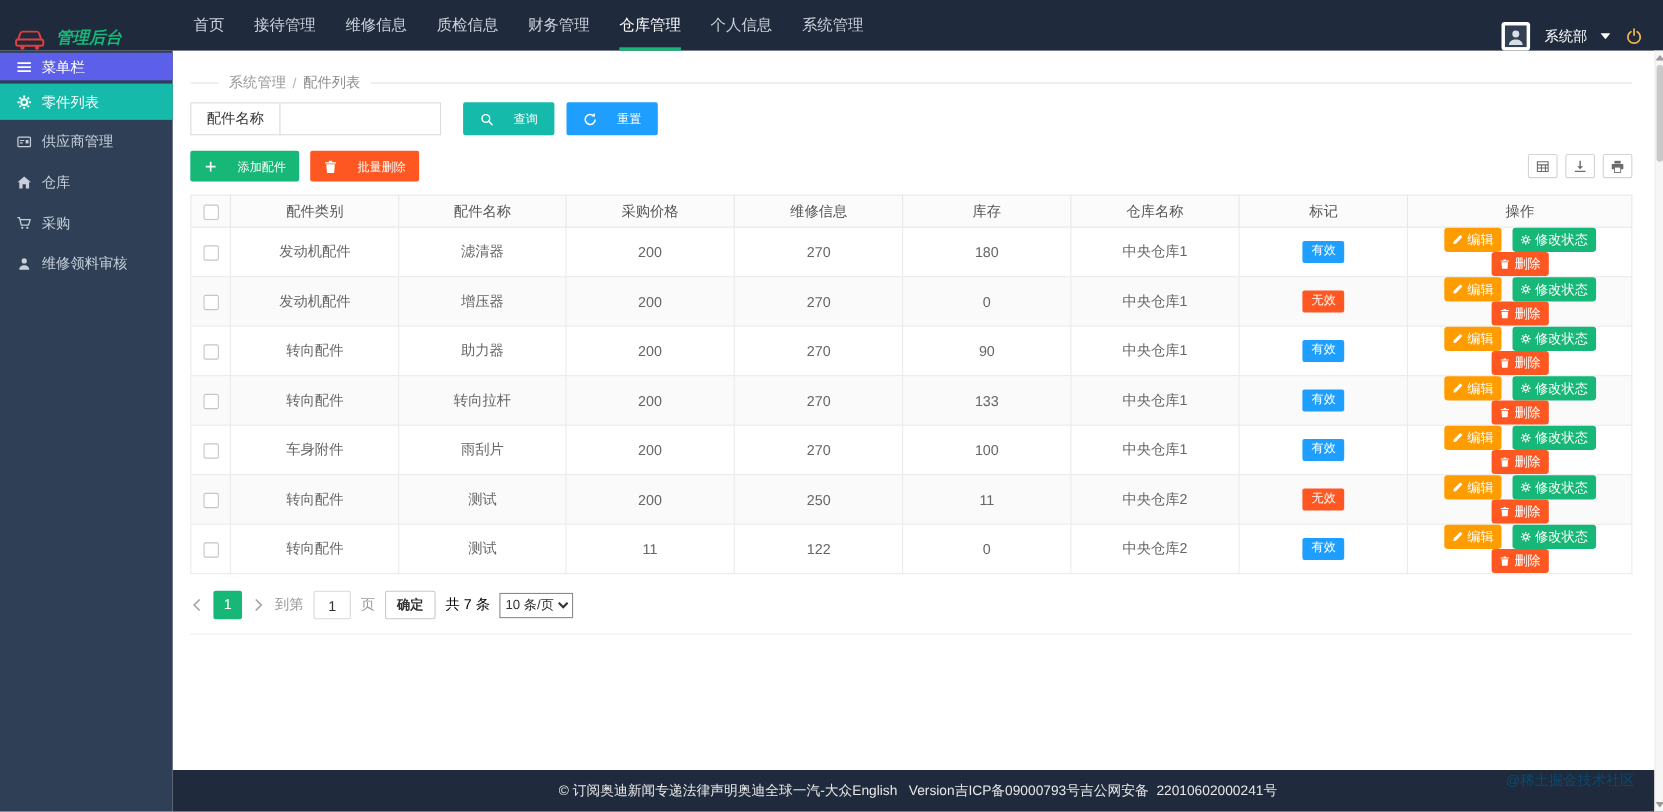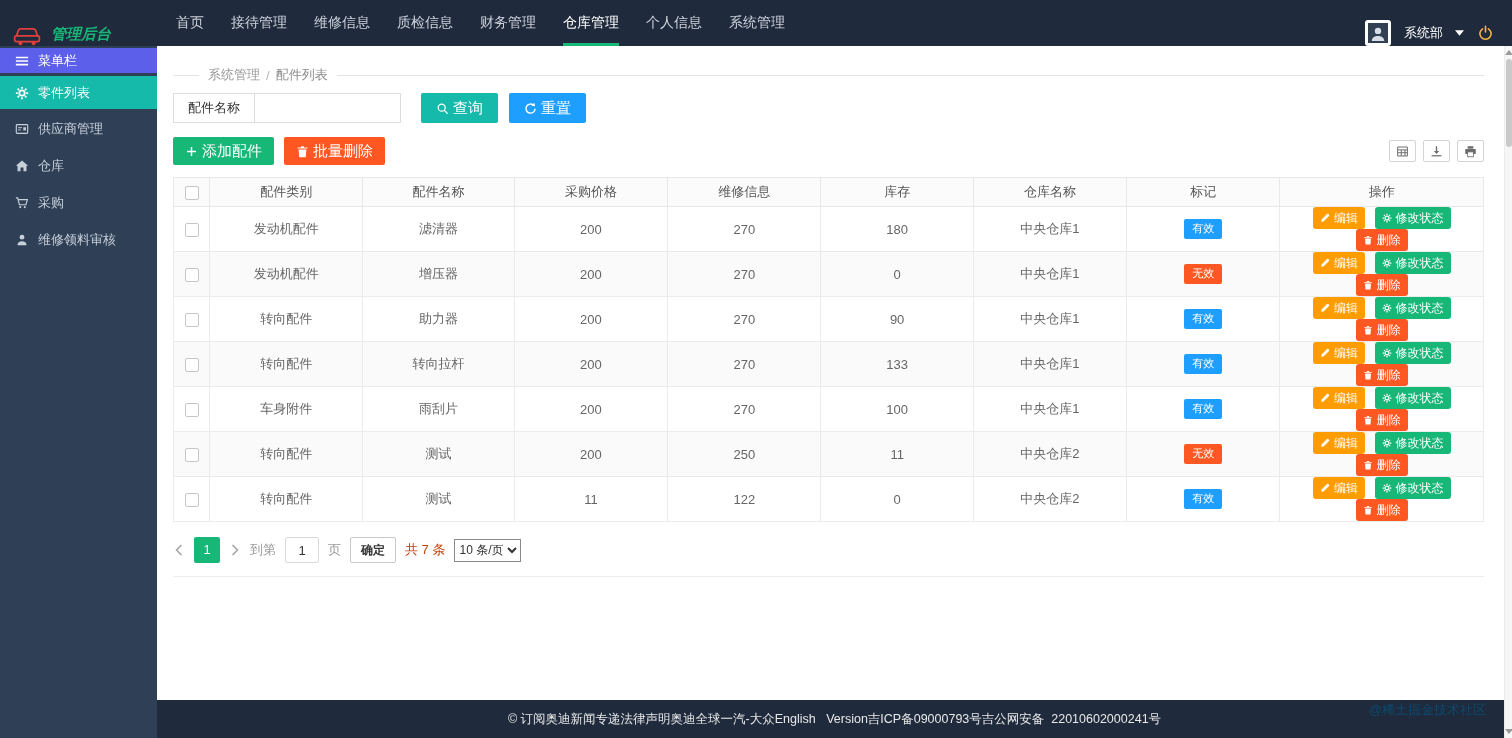--- a/index.html
+++ b/index.html
@@ -44,21 +44,21 @@
 
   .filter-row{display:flex;align-items:center;margin-top:9px}
   .input-group{display:flex}
   .input-group.ml22{margin-left:22px}
   .fl-label{height:30px;line-height:28px;min-width:82px;text-align:center;padding:0 14px;border:1px solid #dcdcdc;background:#fff;font-size:13px;color:#333;white-space:nowrap}
   .fl-input{height:30px;width:147px;border:1px solid #dcdcdc;margin-left:-1px;padding:0 8px;font-size:13px;outline:none;color:#333}
   .fl-select{height:30px;width:152px;border:1px solid #dcdcdc;margin-left:-1px;display:flex;align-items:center;justify-content:space-between;padding:0 9px;cursor:pointer;background:#fff}
   .placeholder{color:#b9b9b9;font-size:13px}
   .sel-caret{width:0;height:0;border-left:5px solid transparent;border-right:5px solid transparent;border-top:6px solid #ccc}
 
-  .btn{display:inline-flex;align-items:center;gap:4px;height:30px;padding:0 15px;border:none;border-radius:2px;color:#fff;font-size:15px;cursor:pointer}
+  .btn{display:inline-flex;align-items:center;gap:18px;height:30px;padding:0 15px;border:none;border-radius:2px;color:#fff;font-size:11px;cursor:pointer}
   .btn .btn-ic{display:flex}
   .btn .btn-ic svg{width:13px;height:13px}
   .btn-search{background:var(--active-teal,#16baaa);margin-left:20px}
   .btn-reset{background:var(--primary-blue,#1e9fff);margin-left:11px}
 
   .action-row{display:flex;align-items:center;margin-top:14px}
   .btn-add{background:var(--green,#16b777);height:28px;padding:0 12px}
   .btn-batch{background:var(--red,#ff5722);height:28px;padding:0 12px;margin-left:10px}
   .tool-group{display:flex;gap:7px;margin-left:auto}
   .tool-btn{width:27px;height:22px;border:1px solid #d4d4d4;border-radius:2px;background:#fff;color:#6b6b6b;display:inline-flex;align-items:center;justify-content:center;cursor:pointer}
@@ -81,21 +81,21 @@
   .btn-delete{background:var(--red,#ff5722)}
 
   
   .pagination{display:flex;align-items:center;gap:9px;margin-top:15px;font-size:13px;color:#666}
   .pg-btn{display:flex;color:#a3a3a3;cursor:pointer;padding:0 2px}
   .pg-btn svg{width:8px;height:12px}
   .pg-cur{width:26px;height:26px;line-height:26px;text-align:center;background:var(--green,#16b777);color:#fff;border-radius:2px;cursor:pointer}
   .pg-text{color:#9a9a9a}
   .pg-input{width:34px;height:26px;border:1px solid #d9d9d9;border-radius:2px;text-align:center;font-size:13px;color:#333;outline:none}
   .pg-confirm{height:26px;padding:0 10px;background:#fff;border:1px solid #c9c9c9;border-radius:2px;font-size:12px;color:#333;font-weight:bold;cursor:pointer}
-  .pg-total{color:#c2410c}
+  .pg-total{color:#000000}
   .pg-size{height:23px;font-size:12px;color:#333;border:1px solid #8a8a8a;background:#fff;cursor:pointer}
   .panel-bottom-line{border-bottom:1px solid #ededed;margin-top:13px}
 
   
   .footer{position:absolute;left:157px;right:0;bottom:0;height:38px;background:var(--navbar-bg,#1f2a3c);display:flex;align-items:center;justify-content:center;color:#e8e8e8;font-size:12.5px;white-space:pre;z-index:3}
   .watermark{position:absolute;right:26px;bottom:19px;color:#0c4a6e;font-size:13px;z-index:9}
   .scrollbar{position:absolute;right:0;top:46px;bottom:0;width:8px;background:#f6f6f6;border-left:1px solid #ececec;z-index:8}
   .sb-thumb{position:absolute;top:13px;left:1px;width:6px;height:88px;background:#c9c9c9;border-radius:3px;cursor:pointer}
   .sb-arrow{position:absolute;left:0;width:0;height:0;border-left:4px solid transparent;border-right:4px solid transparent;cursor:pointer}
   .sb-arrow.up{top:4px;border-bottom:5px solid #9a9a9a}

